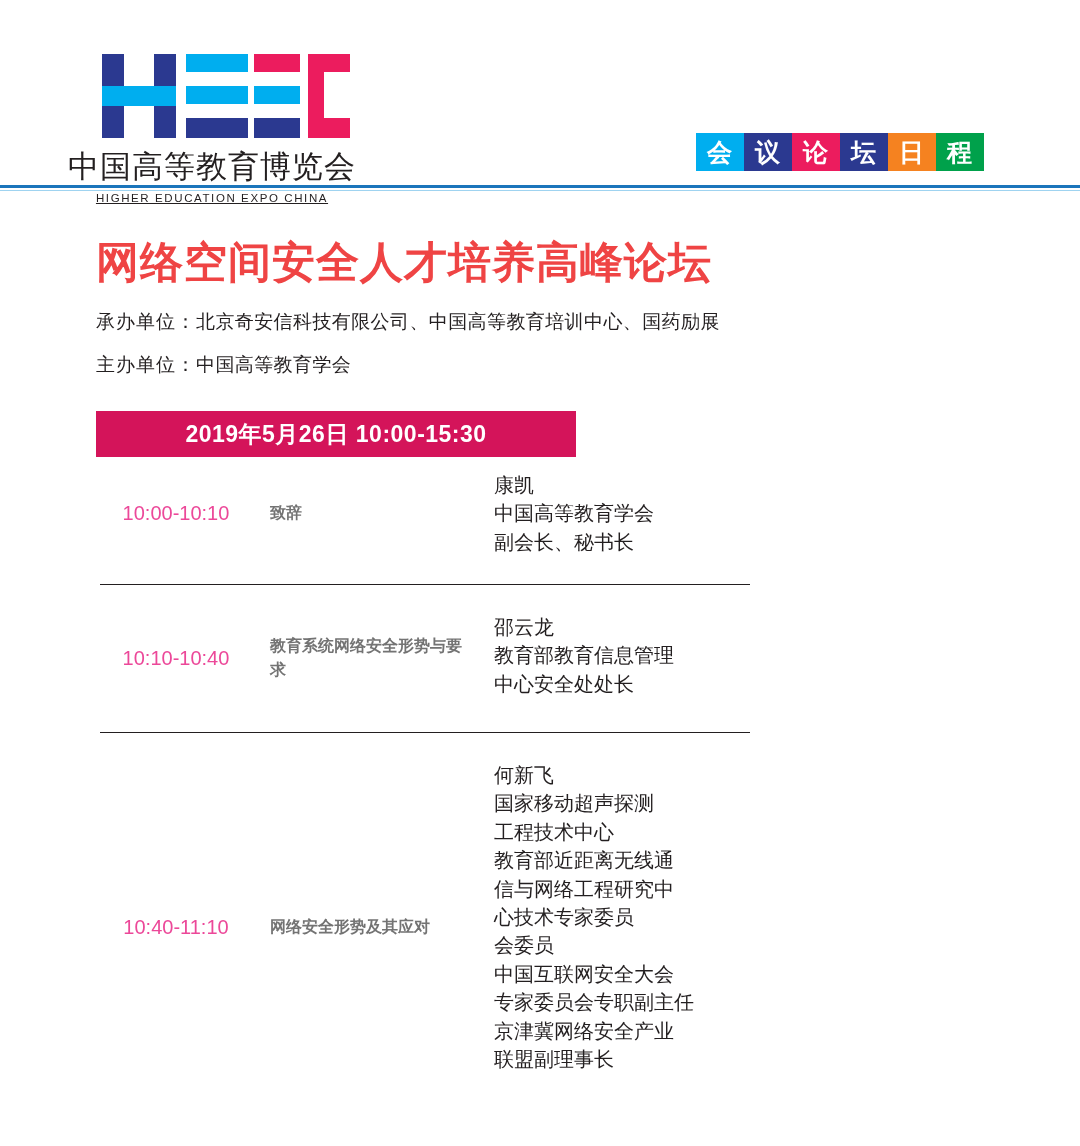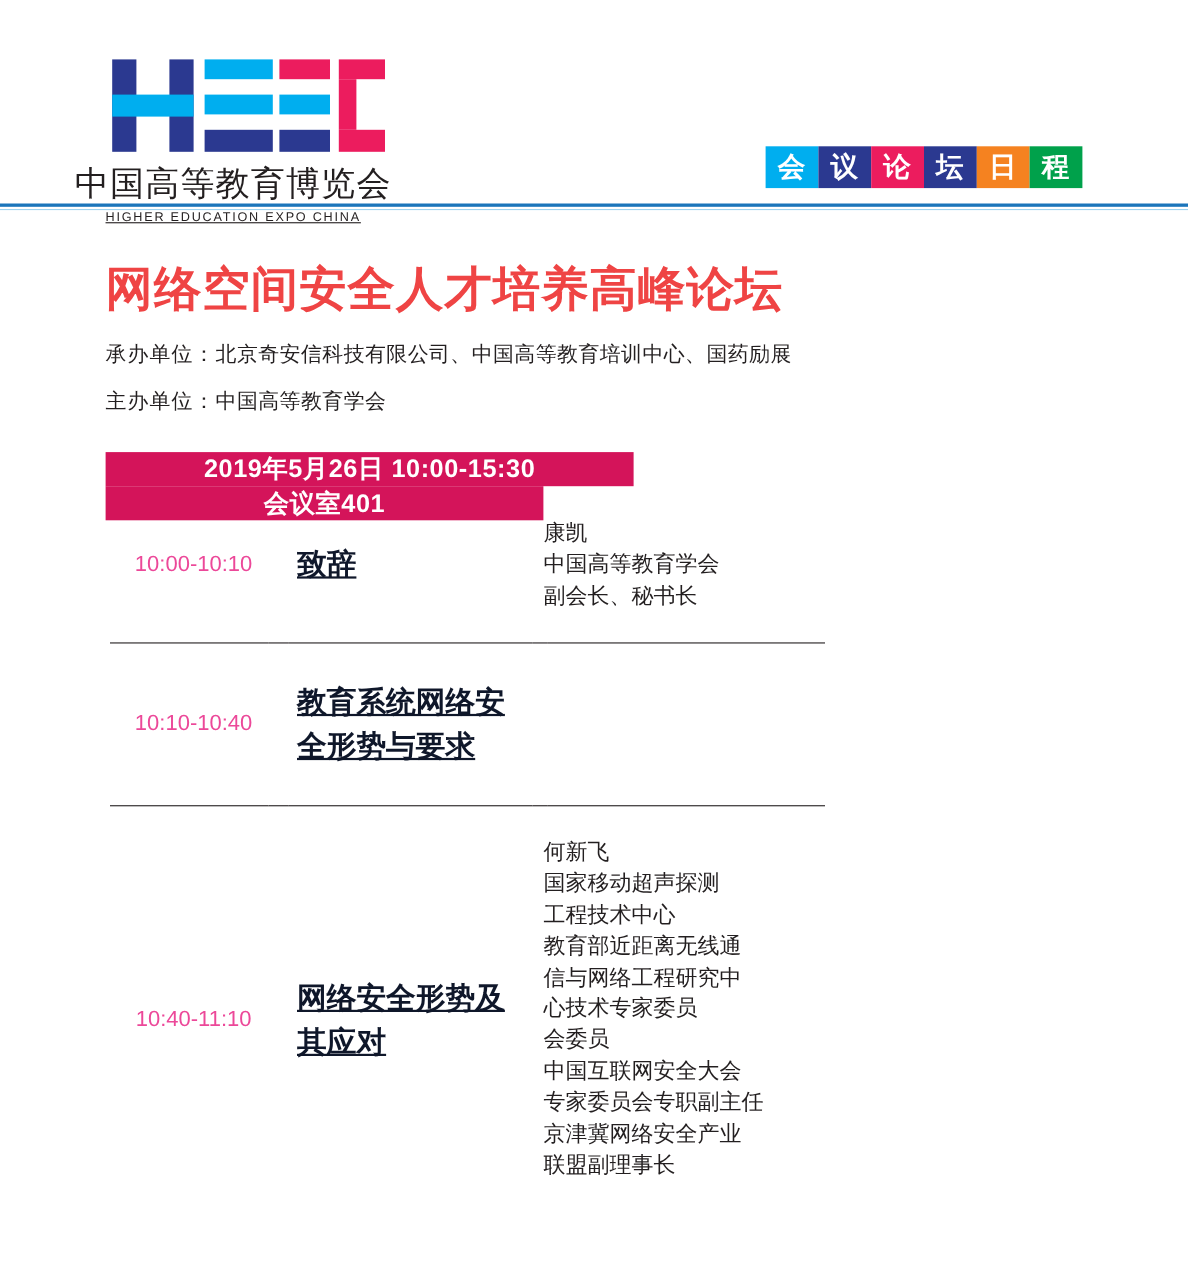--- a/index.html
+++ b/index.html
@@ -136,21 +136,20 @@
   }
 
   
   .sched {
     margin-top: 33px;
     width: 888px;
   }
   .band {
     display: flex;
     height: 46px;
-    flex-direction: column;
   }
   .band-left, .band-right {
     background: #d4145a;
     color: #ffffff;
     font-size: 23px;
     font-weight: 700;
     display: flex;
     align-items: center;
     justify-content: center;
     letter-spacing: 0.5px;
@@ -188,28 +187,27 @@
   .c-time {
     width: 160px;
     font-size: 20px;
     color: #ec4899;
     display: flex;
     align-items: center;
     justify-content: center;
   }
   .c-topic {
     width: 224px;
-    font-size: 27px;
-    font-weight: 700;
-    color: #0f172a;
+    font-size: 16px;
+    font-weight: 700;
+    color: #737373;
     display: flex;
     align-items: center;
     padding-left: 14px !important;
     line-height: 1.5;
-    text-decoration: underline;
   }
   .c-spk {
     width: 256px;
     font-size: 20px;
     color: #231f20;
     line-height: 1.42;
     padding-left: 14px !important;
     padding-top: 14px !important;
   }
   .c-host {
@@ -281,21 +279,20 @@
   </div>
   <div class="org-line">
     <span class="lbl">主办单位：</span><span>中国高等教育学会</span>
   </div>
 
   <div class="sched">
 
     <div class="band">
       <div class="band-left">2019年5月26日 10:00-15:30</div>
       <div class="band-gap"></div>
-      <div class="band-right">会议室401</div>
     </div>
 
 
     <div class="row" style="height:112px;">
       <div class="c-time">10:00-10:10</div>
       <div class="c-topic">致辞</div>
       <div class="c-spk" style="white-space:pre-line;">康凯
 中国高等教育学会
 副会长、秘书长</div>
       <div class="c-host" style="white-space:pre-line;"></div>
@@ -305,20 +302,23 @@
       <div class="sp-time"></div>
         <div class="sp-gap"></div>
       <div class="sp-topic"></div>
         <div class="sp-gap2"></div>
       <div class="sp-spk"></div>
     </div>
 
     <div class="row" style="height:118px;">
       <div class="c-time">10:10-10:40</div>
       <div class="c-topic">教育系统网络安全形势与要求</div>
+      <div class="c-spk" style="white-space:pre-line;">邵云龙
+教育部教育信息管理
+中心安全处处长</div>
       <div class="c-host" style="white-space:pre-line;"></div>
     </div>
 
     <div class="sep">
       <div class="sp-time"></div>
         <div class="sp-gap"></div>
       <div class="sp-topic"></div>
         <div class="sp-gap2"></div>
       <div class="sp-spk"></div>
     </div>

